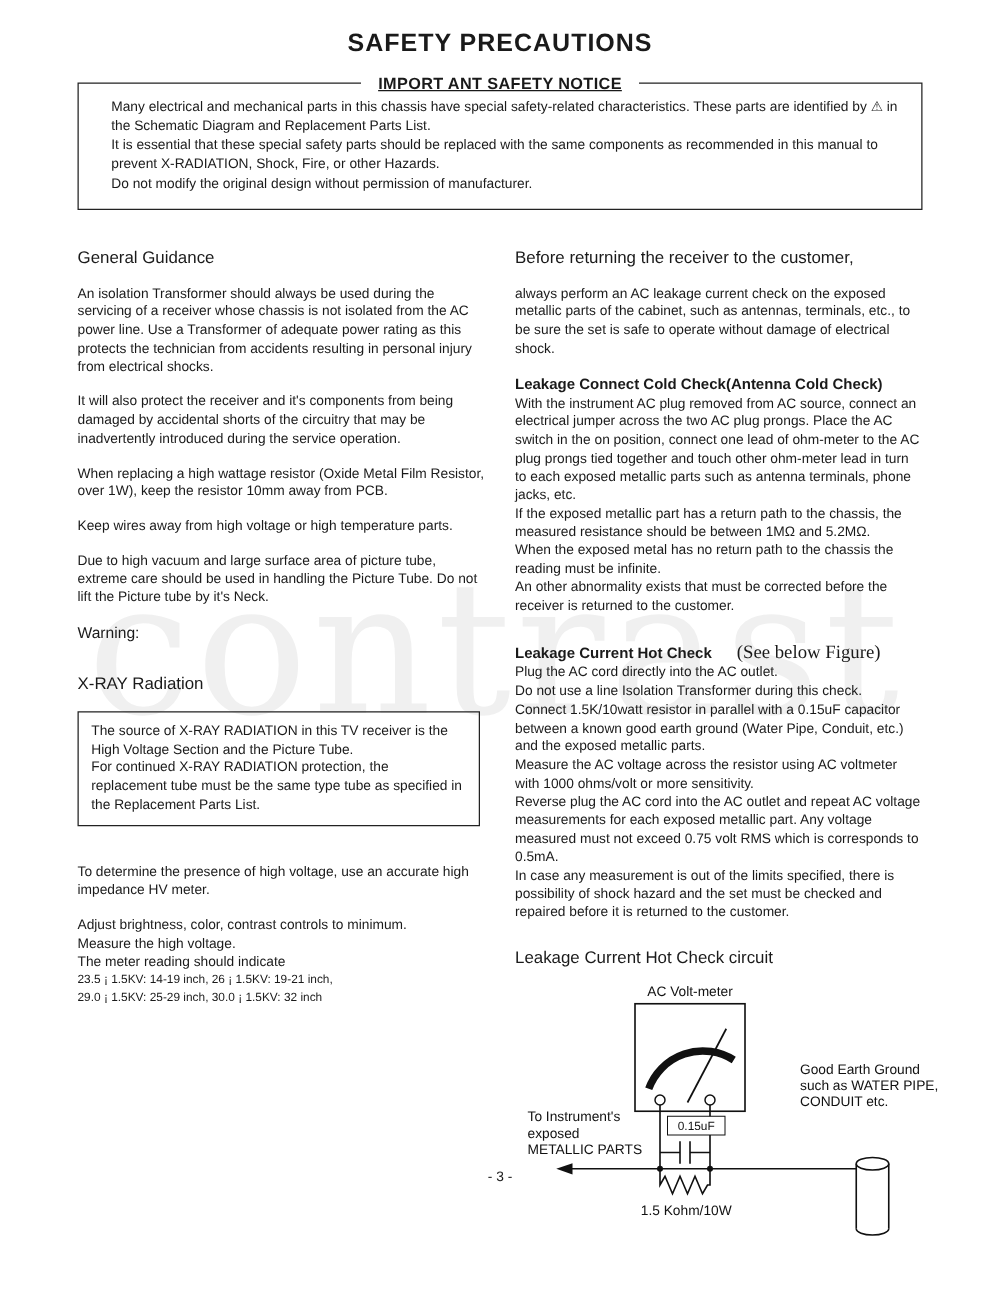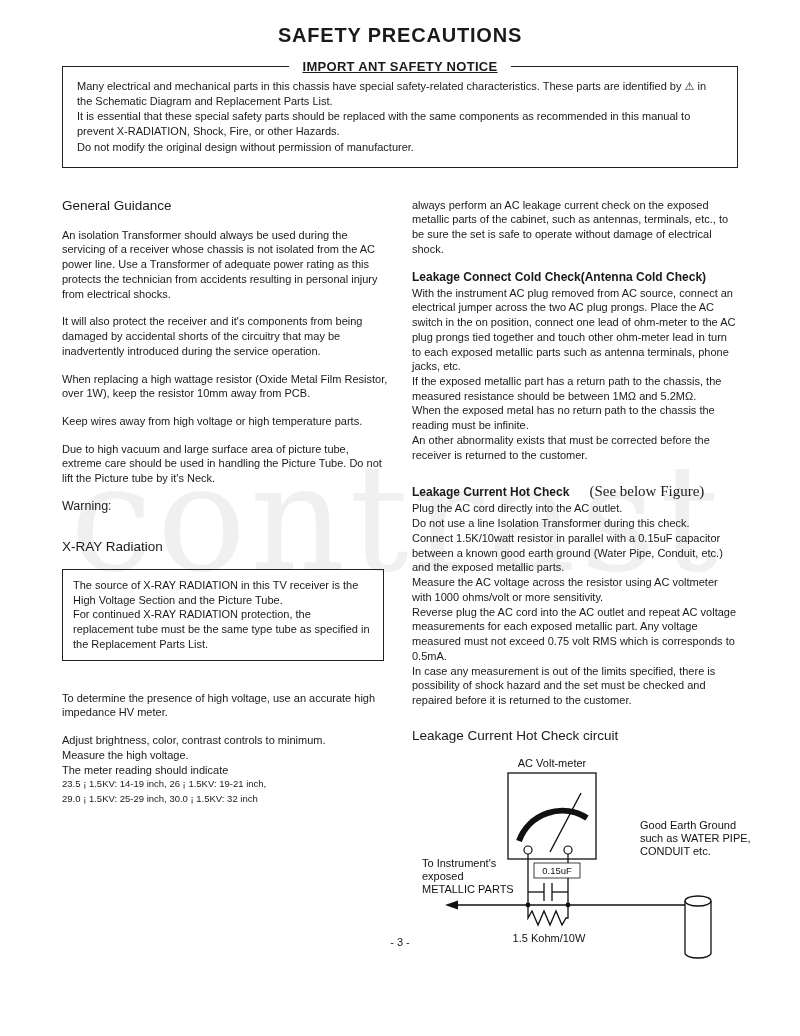--- a/index.html
+++ b/index.html
@@ -22,21 +22,21 @@
   .notice {
     margin:12px 62px 0; border:1px solid #222; padding:4px 14px 12px;
     position:relative; z-index:1;
   }
   .notice legend {
     margin:0 auto; padding:0 14px; text-align:right;
     font-size:13px; font-weight:bold; text-decoration:underline;
     letter-spacing:0.3px;
   }
   .body-text { font-size:11px; line-height:1.34; }
-  .notice p { margin-top:1px; }
+  .notice p { margin-top:1px;margin-left:12px; }
   .columns {
     display:flex; gap:24px; margin:30px 62px 0; position:relative; z-index:1;
   }
   .col { flex:1; min-width:0; }
   .section-heading {
     font-size:13.5px; font-weight:400; margin:26px 0 15px;
   }
   .section-heading.first { margin-top:0; }
   .warning-label { font-size:12.5px; margin:0 0 10px; }
   .para { margin:0 0 13px; }
@@ -95,20 +95,21 @@
       <p class="body-text para prewrap tight">Adjust brightness, color, contrast controls to minimum.
 Measure the high voltage.
 The meter reading should indicate</p>
       <div class="small-lines">
         <div>23.5 ¡ 1.5KV: 14-19 inch, 26 ¡ 1.5KV: 19-21 inch,</div>
         <div>29.0 ¡ 1.5KV: 25-29 inch, 30.0 ¡ 1.5KV: 32 inch</div>
       </div>
     </div>
 
     <div class="col">
+      <h2 class="section-heading first">Before returning the receiver to the customer,</h2>
       <p class="body-text para">always perform an AC leakage current check on the exposed metallic parts of the cabinet, such as antennas, terminals, etc., to be sure the set is safe to operate without damage of electrical shock.</p>
 
       <h3 class="sub-heading">Leakage Connect Cold Check(Antenna Cold Check)</h3>
       <p class="body-text para prewrap">With the instrument AC plug removed from AC source, connect an electrical jumper across the two AC plug prongs. Place the AC switch in the on position, connect one lead of ohm-meter to the AC plug prongs tied together and touch other ohm-meter lead in turn to each exposed metallic parts such as antenna terminals, phone jacks, etc.
 If the exposed metallic part has a return path to the chassis, the measured resistance should be between 1MΩ and 5.2MΩ.
 When the exposed metal has no return path to the chassis the reading must be infinite.
 An other abnormality exists that must be corrected before the receiver is returned to the customer.</p>
 
       <div class="hot-heading-row">
         <h3 class="sub-heading">Leakage Current Hot Check</h3>

